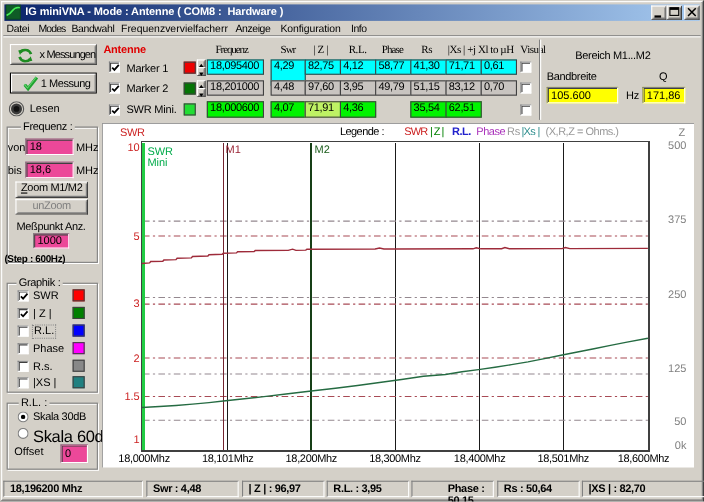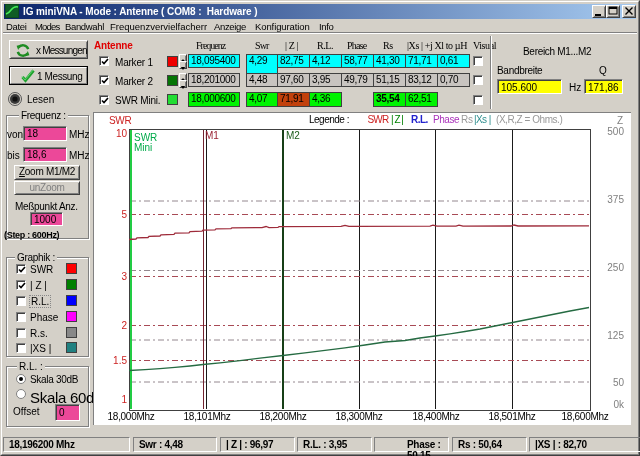--- a/index.html
+++ b/index.html
@@ -191,24 +191,24 @@
 
 <div class="cb" style="left:99px;top:95px;">
     <svg width="10" height="10" viewBox="0 0 10 10">
       <path d="M2 4.5 L4 6.5 L8 2" stroke="#000" stroke-width="1.6" fill="none"></path>
     </svg>
   </div>
 <div class="abs" style="left:115px;top:95px;font-size:10px;letter-spacing:-0.2px;">SWR Mini.</div>
 <div class="swatch" style="left:167px;top:94px;background:#22dd33;"></div>
 <div class="cell" style="left:188px;top:92px;width:52px;height:15px;background:#00f400;">18,000600</div>
 <div class="cell" style="left:246px;top:92px;width:32px;height:15px;background:#00f400;">4,07</div>
-<div class="cell" style="left:277px;top:92px;width:50px;height:15px;background:#c2410c;">71,91</div>
+<div class="cell" style="left:277px;top:92px;width:50px;height:15px;background:#bef264;">71,91</div>
 <div class="cell" style="left:309px;top:92px;width:33px;height:15px;background:#00f400;">4,36</div>
 <div class="cell" style="left:341px;top:92px;width:33px;height:15px;background:#00f400;margin-top:44px;">66,86</div>
-<div class="cell" style="left:373px;top:92px;width:33px;height:15px;background:#00f400;font-weight:bold;">35,54</div>
+<div class="cell" style="left:373px;top:92px;width:33px;height:15px;background:#00f400;">35,54</div>
 <div class="cell" style="left:405px;top:92px;width:33px;height:15px;background:#00f400;">62,51</div>
 <div class="cb" style="left:473px;top:95px;"></div>
 
 <div class="abs" style="left:490px;top:36px;width:1px;height:73px;background:#808080;"></div>
 <div class="abs" style="left:491px;top:36px;width:1px;height:73px;background:#fff;"></div>
 <div class="abs" style="left:523px;top:46px;font-size:10px;letter-spacing:-0.3px;">Bereich M1...M2</div>
 <div class="abs" style="left:497px;top:65px;font-size:10px;letter-spacing:-0.3px;">Bandbreite</div>
 <div class="abs" style="left:599px;top:65px;font-size:10px;">Q</div>
 <div class="abs sunkenbox" style="left:497px;top:79px;width:65px;height:15px;padding:2px 0 0 3px;background:#ffff00;font-size:10px;">105.600</div>
 <div class="abs" style="left:569px;top:82px;font-size:10px;">Hz</div>

